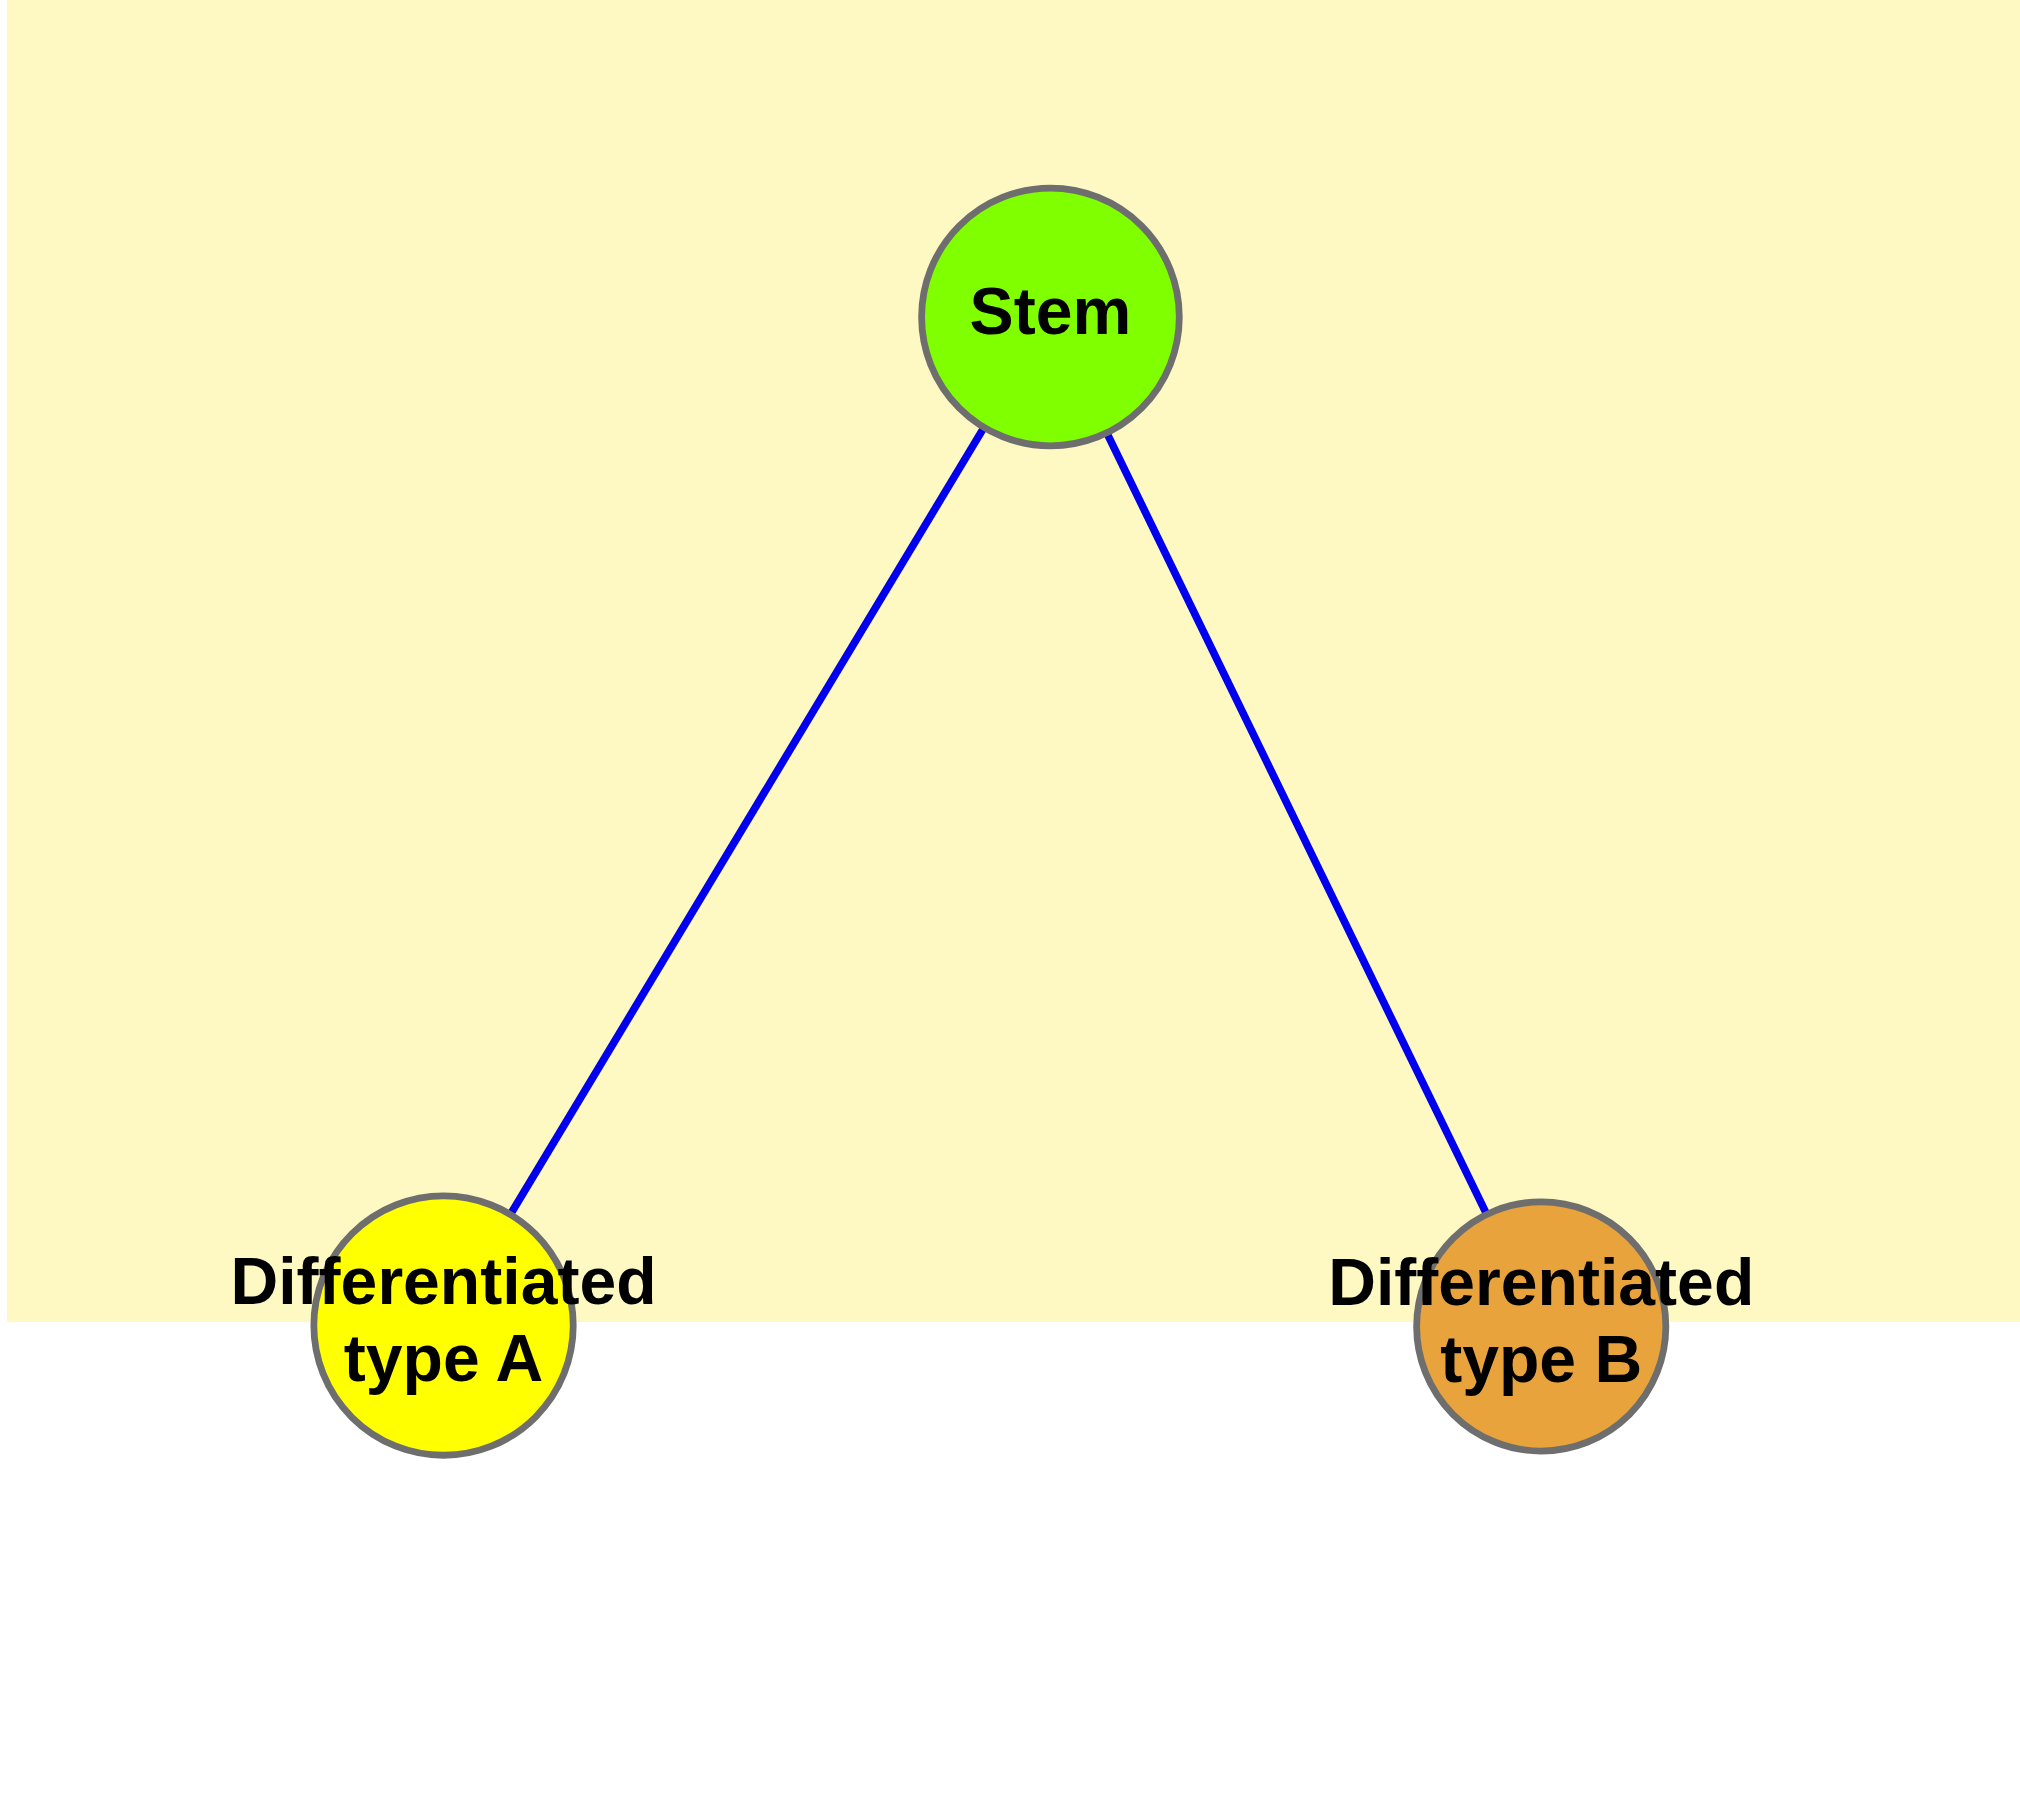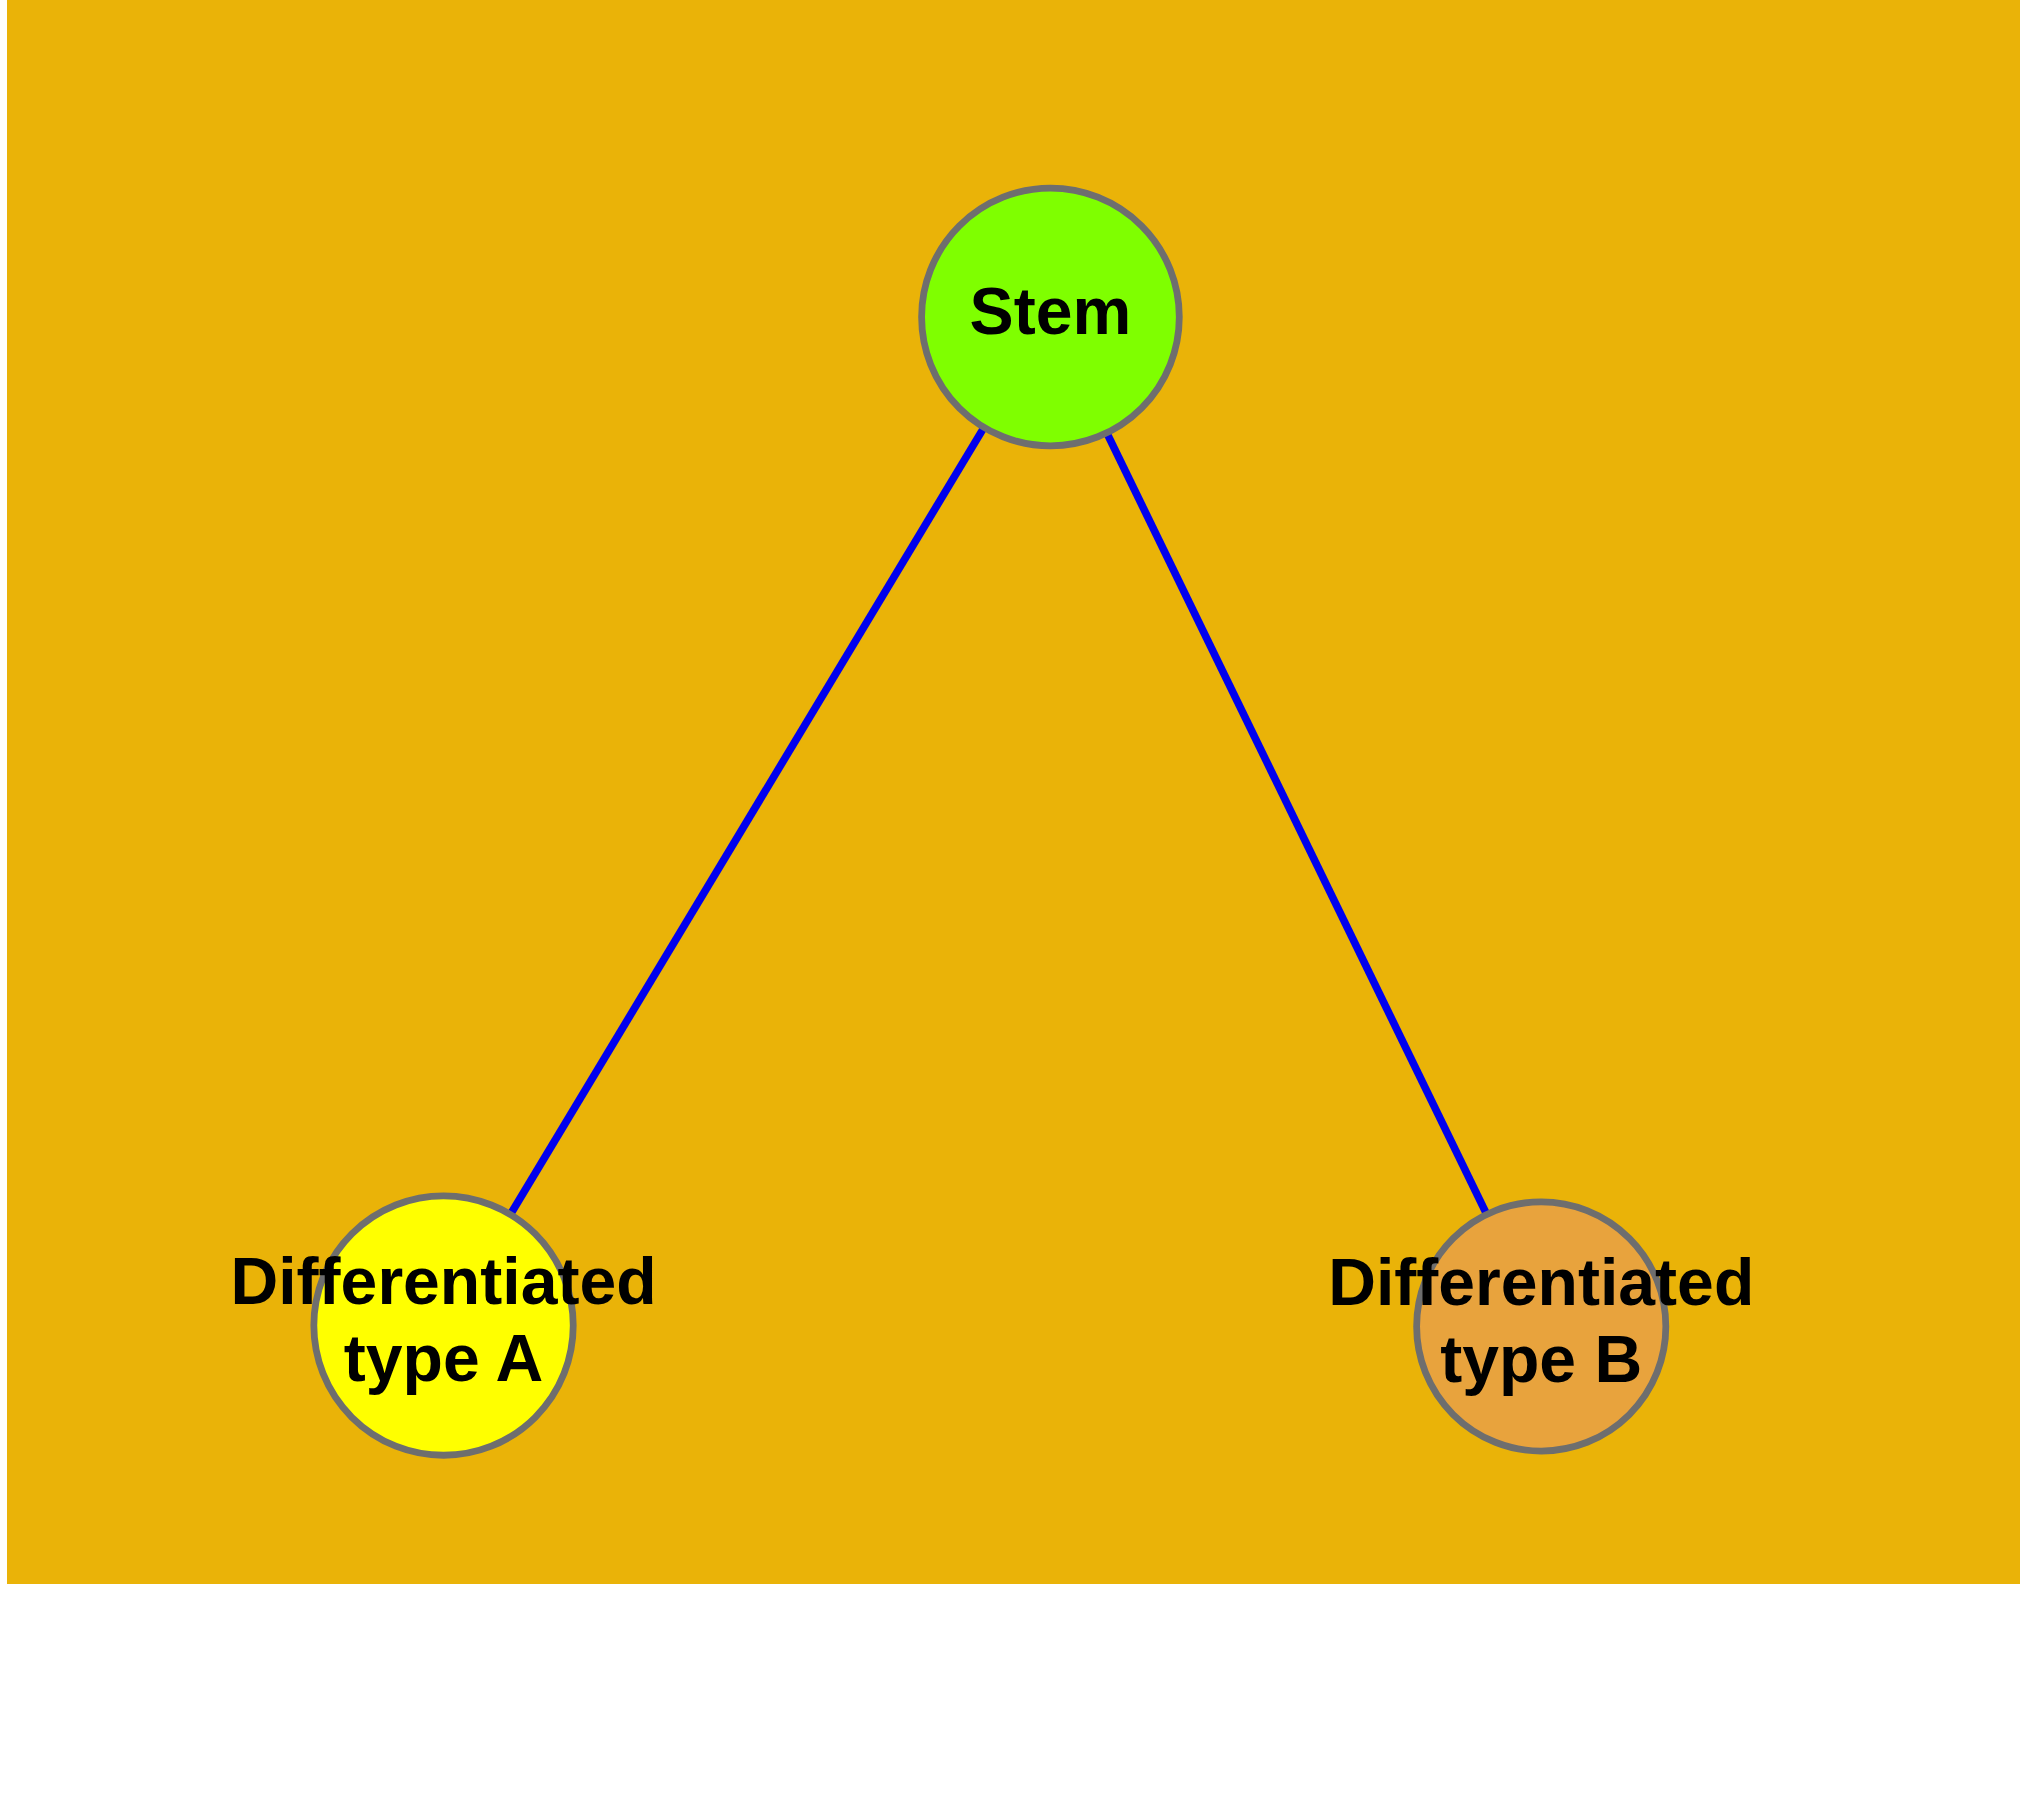--- a/index.html
+++ b/index.html
@@ -18,22 +18,22 @@
     position: relative;
     width: 2021px;
     height: 1812px;
     background: #ffffff;
   }
   #graph-plot {
     position: absolute;
     left: 6.8px;
     top: 0px;
     width: 2014px;
-    height: 1584px;
-    background: #eab308;
+    height: 1322px;
+    background: #fef9c3;
     overflow: visible;
   }
   #graph-svg {
     position: absolute;
     left: 0;
     top: 0;
     width: 2014px;
     height: 1807px;
     display: block;
   }

